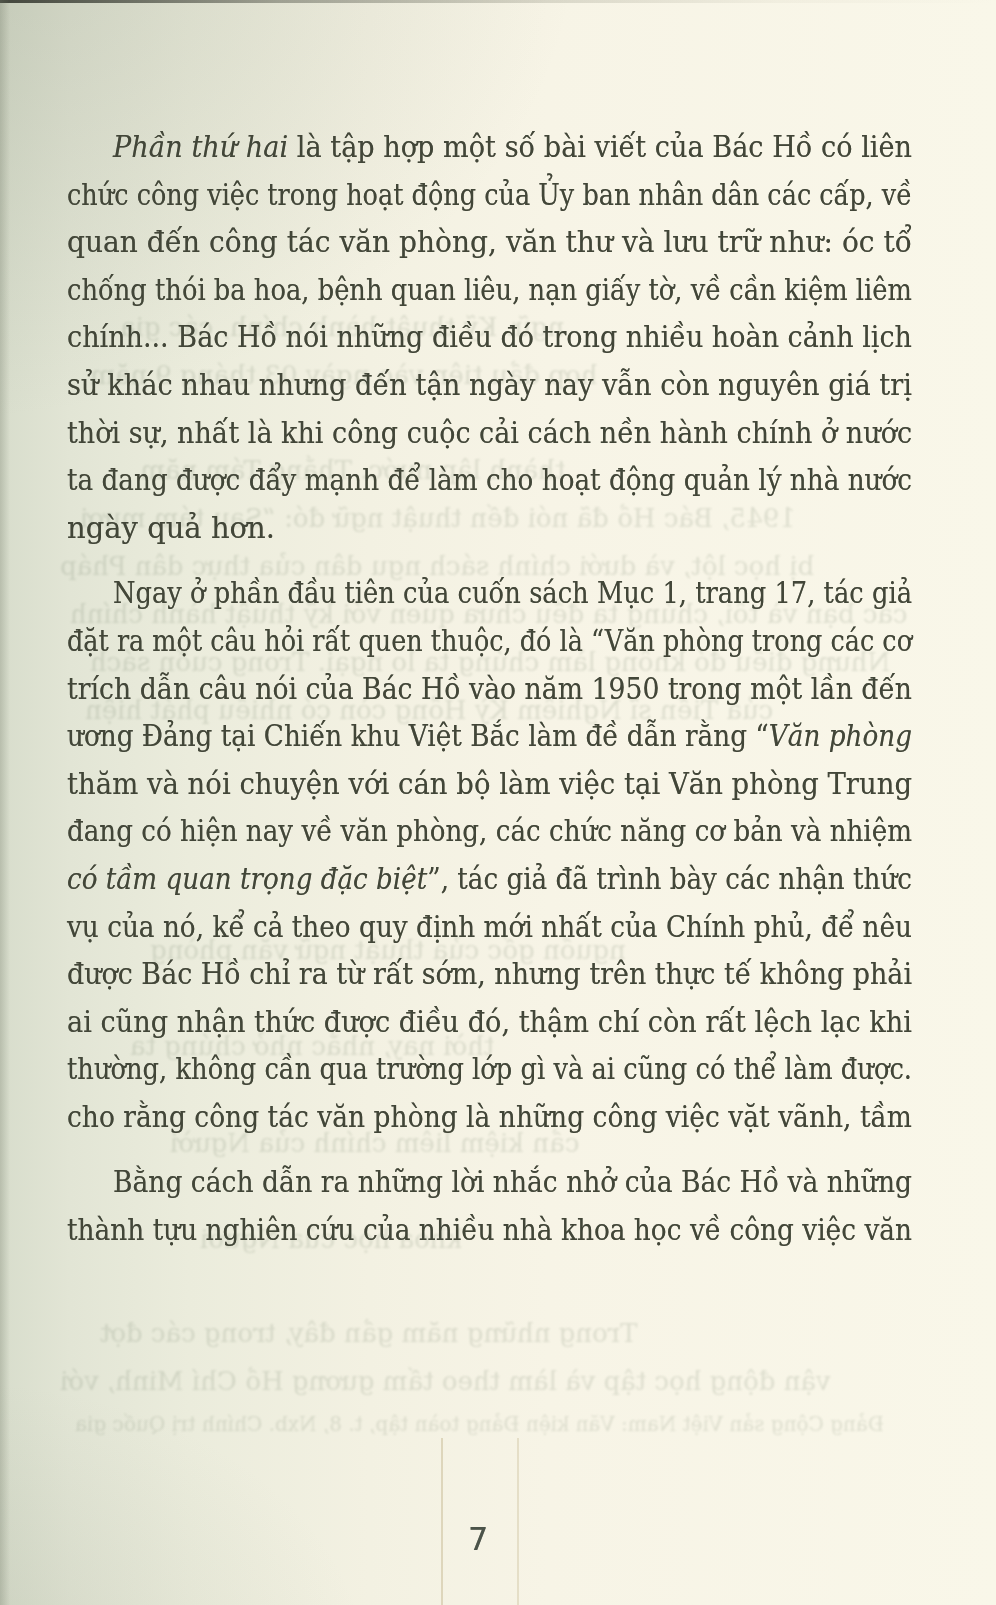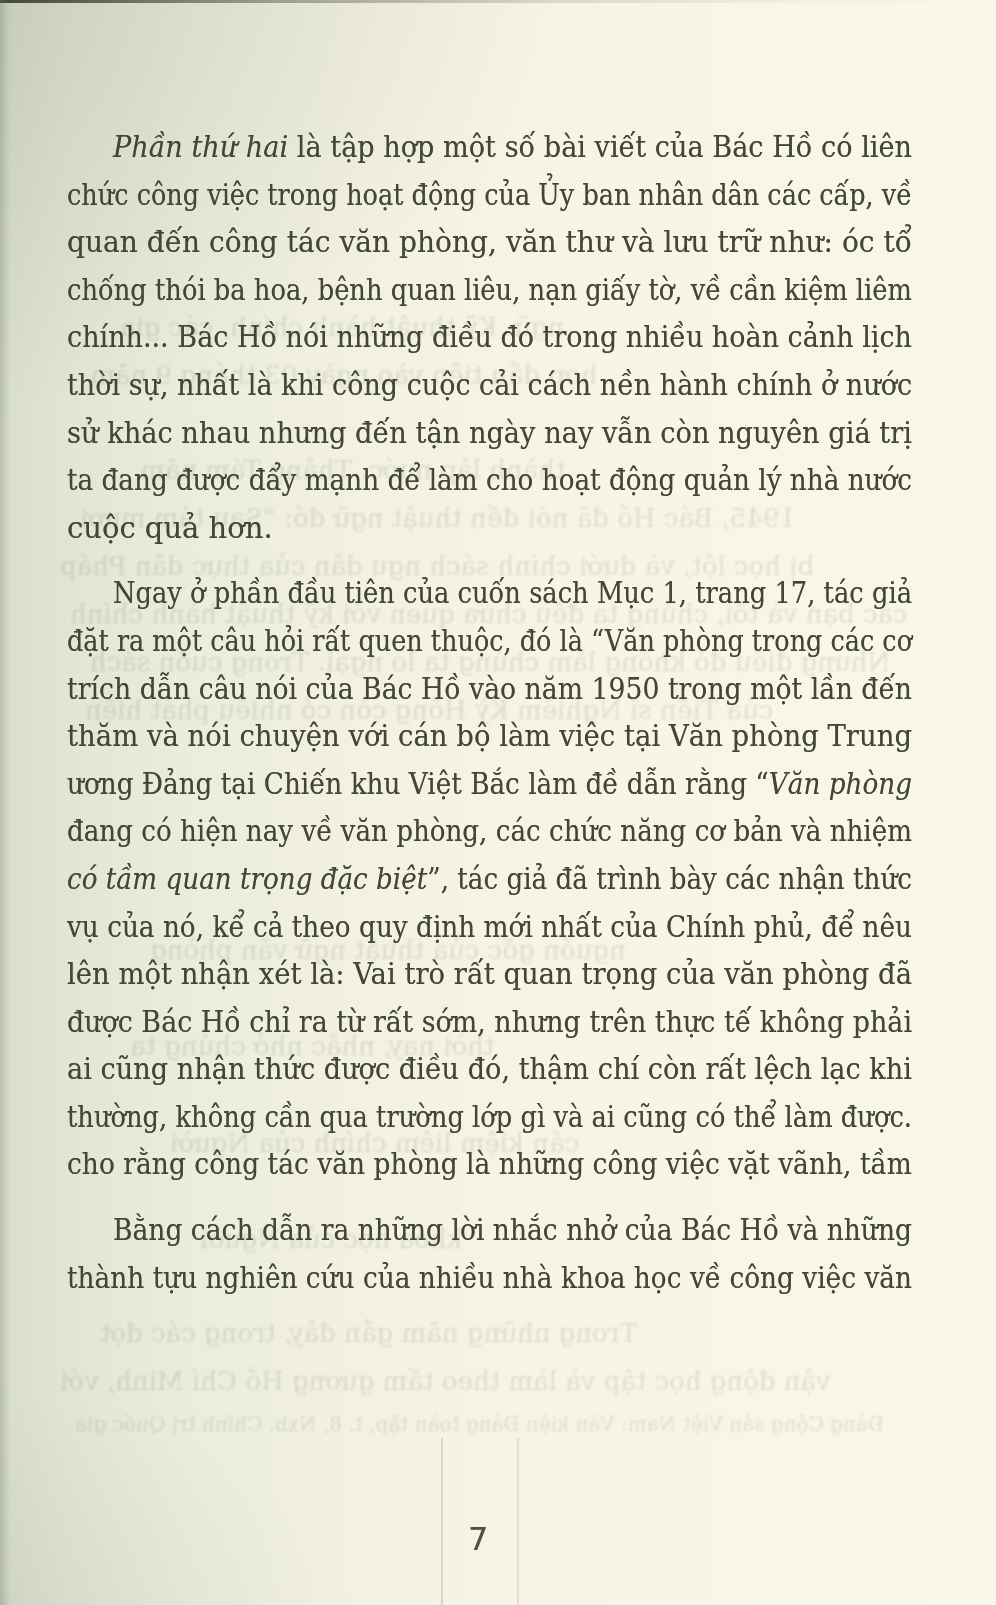--- a/index.html
+++ b/index.html
@@ -68,35 +68,34 @@
       <div class="bt" style="top: 1366px; left: 60px;">vận động học tập và làm theo tấm gương Hồ Chí Minh, với</div>
       <div class="bt" style="top: 1412px; left: 75px; font-size: 20px;">Đảng Cộng sản Việt Nam: Văn kiện Đảng toàn tập, t. 8, Nxb. Chính trị Quốc gia</div>
     </div>
   <main class="text-block" id="textBlock">
       <div class="para">
         <div class="line indent"><span class="m" style="transform: scaleX(0.935135);"><span class="it">Phần thứ hai</span><span> là tập hợp một số bài viết của Bác Hồ có liên</span></span></div>
         <div class="line"><span class="m" style="transform: scaleX(0.88071);"><span>chức công việc trong hoạt động của Ủy ban nhân dân các cấp, về</span></span></div>
         <div class="line"><span class="m" style="transform: scaleX(0.968447);"><span>quan đến công tác văn phòng, văn thư và lưu trữ như: óc tổ</span></span></div>
         <div class="line"><span class="m" style="transform: scaleX(0.88778);"><span>chống thói ba hoa, bệnh quan liêu, nạn giấy tờ, về cần kiệm liêm</span></span></div>
         <div class="line"><span class="m" style="transform: scaleX(0.931258);"><span>chính... Bác Hồ nói những điều đó trong nhiều hoàn cảnh lịch</span></span></div>
+        <div class="line"><span class="m" style="transform: scaleX(0.939101);"><span>sử khác nhau nhưng đến tận ngày nay vẫn còn nguyên giá trị</span></span></div>
         <div class="line"><span class="m" style="transform: scaleX(0.930665);"><span>thời sự, nhất là khi công cuộc cải cách nền hành chính ở nước</span></span></div>
-        <div class="line"><span class="m" style="transform: scaleX(0.939101);"><span>sử khác nhau nhưng đến tận ngày nay vẫn còn nguyên giá trị</span></span></div>
         <div class="line"><span class="m" style="transform: scaleX(0.905256);"><span>ta đang được đẩy mạnh để làm cho hoạt động quản lý nhà nước</span></span></div>
-        <div class="line nojust"><span class="m"><span>cuộc quả hơn.</span></span></div>
+        <div class="line nojust"><span class="m"><span>ngày quả hơn.</span></span></div>
       </div>
       <div class="para">
         <div class="line indent"><span class="m" style="transform: scaleX(0.887994);"><span>Ngay ở phần đầu tiên của cuốn sách Mục 1, trang 17, tác giả</span></span></div>
         <div class="line"><span class="m" style="transform: scaleX(0.879278);"><span>đặt ra một câu hỏi rất quen thuộc, đó là “Văn phòng trong các cơ</span></span></div>
         <div class="line"><span class="m" style="transform: scaleX(0.920166);"><span>trích dẫn câu nói của Bác Hồ vào năm 1950 trong một lần đến</span></span></div>
+        <div class="line"><span class="m" style="transform: scaleX(0.905999);"><span>ương Đảng tại Chiến khu Việt Bắc làm đề dẫn rằng “</span><span class="it">Văn phòng</span></span></div>
         <div class="line"><span class="m" style="transform: scaleX(0.94804);"><span>thăm và nói chuyện với cán bộ làm việc tại Văn phòng Trung</span></span></div>
-        <div class="line"><span class="m" style="transform: scaleX(0.905999);"><span>ương Đảng tại Chiến khu Việt Bắc làm đề dẫn rằng “</span><span class="it">Văn phòng</span></span></div>
         <div class="line"><span class="m" style="transform: scaleX(0.902266);"><span>đang có hiện nay về văn phòng, các chức năng cơ bản và nhiệm</span></span></div>
         <div class="line"><span class="m" style="transform: scaleX(0.90317);"><span class="it">có tầm quan trọng đặc biệt</span><span>”, tác giả đã trình bày các nhận thức</span></span></div>
         <div class="line"><span class="m" style="transform: scaleX(0.907459);"><span>vụ của nó, kể cả theo quy định mới nhất của Chính phủ, để nêu</span></span></div>
-        <div class="line"><span class="m" style="transform: scaleX(0.945951);"><span>lên một nhận xét là: Vai trò rất quan trọng của văn phòng đã</span></span></div>
         <div class="line"><span class="m" style="transform: scaleX(0.927743);"><span>được Bác Hồ chỉ ra từ rất sớm, nhưng trên thực tế không phải</span></span></div>
         <div class="line"><span class="m" style="transform: scaleX(0.93645);"><span>ai cũng nhận thức được điều đó, thậm chí còn rất lệch lạc khi</span></span></div>
         <div class="line"><span class="m" style="transform: scaleX(0.888101);"><span>thường, không cần qua trường lớp gì và ai cũng có thể làm được.</span></span></div>
         <div class="line"><span class="m" style="transform: scaleX(0.914348);"><span>cho rằng công tác văn phòng là những công việc vặt vãnh, tầm</span></span></div>
       </div>
       <div class="para">
         <div class="line indent"><span class="m" style="transform: scaleX(0.915137);"><span>Bằng cách dẫn ra những lời nhắc nhở của Bác Hồ và những</span></span></div>
         <div class="line"><span class="m" style="transform: scaleX(0.909381);"><span>thành tựu nghiên cứu của nhiều nhà khoa học về công việc văn</span></span></div>
       </div>
     </main>

